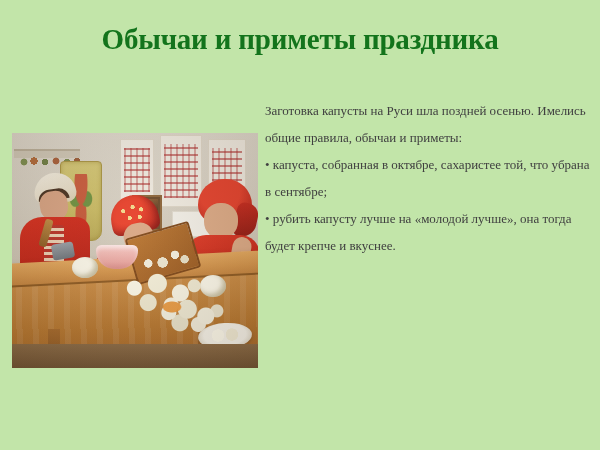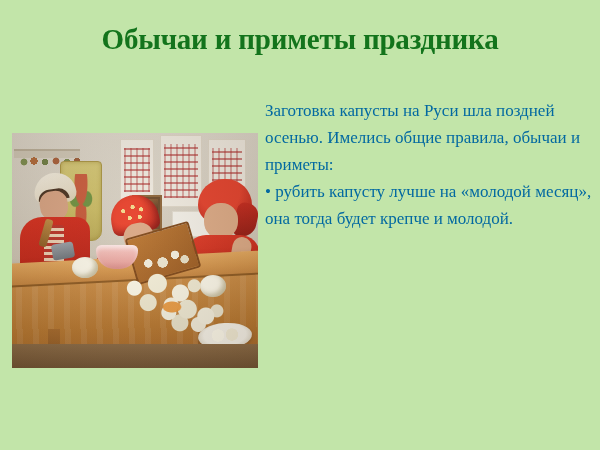--- a/index.html
+++ b/index.html
@@ -415,23 +415,23 @@
     background: radial-gradient(ellipse at 50% 40%, rgba(255,255,255,.05) 0%, rgba(60,40,20,.16) 100%);
     pointer-events:none;
   }
 
   
   .body-text {
     position: absolute;
     left: 265px;
     top: 97px;
     width: 332px;
-    font-size: 17px;
+    font-size: 13px;
     line-height: 27px;
-    color: #0369a1;
+    color: #404040;
     font-family: "Liberation Serif", "DejaVu Serif", serif;
   }
   .body-text p {
     margin: 0;
   }
   .body-text .bullet-line {
     text-indent: 0;
   }
 </style>
 </head>
@@ -509,16 +509,17 @@
       <div class="plate"></div>
       <div class="plate2"></div>
 
       <div class="floor"></div>
       <div class="photo-shade"></div>
     </div>
   </div>
 
   <div class="body-text">
     <p>Заготовка капусты на Руси шла поздней осенью. Имелись общие правила, обычаи и приметы:</p>
-    <p class="bullet-line">• рубить капусту лучше на «молодой месяц», она тогда будет крепче и молодой.</p>
+    <p class="bullet-line">• капуста, собранная в октябре, сахаристее той, что убрана в сентябре;</p>
+    <p class="bullet-line">• рубить капусту лучше на «молодой лучше», она тогда будет крепче и вкуснее.</p>
   </div>
 
 </div>
 
 </body></html>

